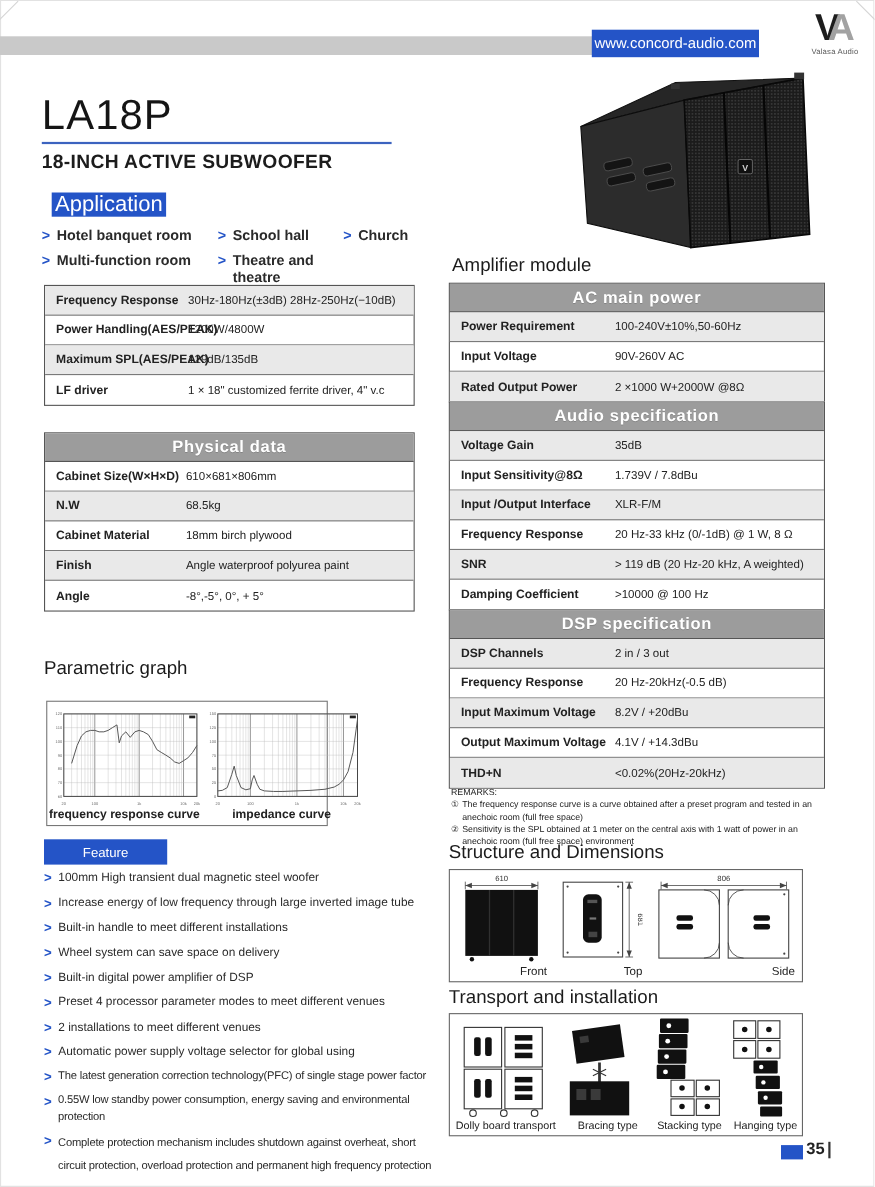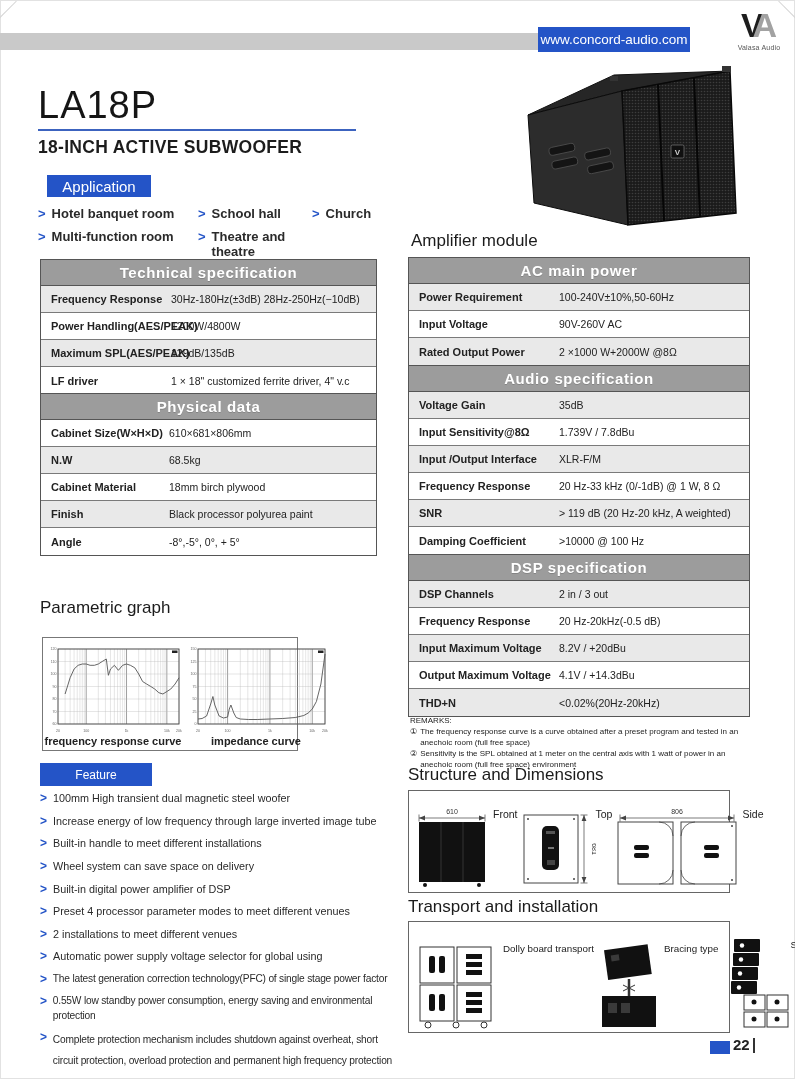--- a/index.html
+++ b/index.html
@@ -19,21 +19,21 @@
   .logo .v{font-size:34px;font-weight:bold;color:#1d1d1d;letter-spacing:-2px}
   .logo .a{font-size:34px;font-weight:bold;color:#a2a2a2;margin-left:-9px}
   .logo .sub{font-size:7px;color:#555;margin-top:2px;letter-spacing:.2px}
 
   
   .title{position:absolute;left:38px;top:84px;font-size:38px;font-weight:normal;letter-spacing:1px;color:#151515}
   .title-rule{position:absolute;left:38px;top:129px;width:318px;height:2px;background:#3c63bf}
   .subtitle{position:absolute;left:38px;top:137px;font-size:17.5px;font-weight:bold;letter-spacing:.3px}
 
   
-  .bluebtn{position:absolute;background:var(--accent);color:#fff;display:flex;align-items:center;justify-content:center;font-size:15px}
+  .bluebtn{position:absolute;background:var(--accent);color:#fff;display:flex;align-items:center;justify-content:center;font-size:20px}
 
   
   .app-row{position:absolute;left:38px;display:flex;font-size:13px;font-weight:bold;color:#2a2a2a}
   .app-row .it{display:flex;align-items:baseline}
   .app-row .it:nth-child(1){width:158px}
   .app-row .it:nth-child(2){width:114px}
   .arrow{color:var(--accent);font-weight:bold;margin-right:6px}
 
   
   .spec-table{position:absolute;border:1px solid #555;background:#fff;font-size:11px;color:#222}
@@ -65,21 +65,21 @@
   .feat-item .arrow{font-size:12px;line-height:1.2}
 
   
   .remarks{position:absolute;left:410px;top:716px;width:348px;font-size:8px;color:#222;line-height:1.3}
   .remark{display:flex;gap:3px;margin-top:1px}
   .remark .n{flex:none}
 
   
   .diag-box{position:absolute;border:1px solid #666;background:#fff;display:flex;
             align-items:flex-end;justify-content:space-around;padding:3px 2px}
-  .diag-cell{display:flex;align-items:flex-start}
+  .diag-cell{display:flex;flex-direction:column;align-items:flex-end}
   .diag-lab{font-size:10.5px;color:#222;margin-top:1px}
   .tr-lab{font-size:9.8px;color:#222;margin-top:2px;white-space:nowrap}
 
   
   .foot-sq{position:absolute;left:710px;top:1041px;width:20px;height:13px;background:var(--accent)}
   .foot-num{position:absolute;left:733px;top:1036px;font-size:15px;font-weight:bold;color:#222}
   .foot-bar{position:absolute;left:753px;top:1038px;width:2px;height:15px;background:#333}
 </style>
 </head>
 <body>
@@ -145,21 +145,20 @@
         <span class="arrow">&gt;</span>
         <span>Multi-function room</span>
       </span>
     <span class="it" style="margin-left:2px">
         <span class="arrow">&gt;</span>
         <span>Theatre and theatre</span>
       </span>
   </div>
 
   <div class="spec-table tech" style="left:40px;top:259px;width:337px">
-    <div class="spec-head">Technical specification</div>
     <div class="spec-row g">
         <span class="lbl">Frequency Response</span>
         <span class="val">30Hz-180Hz(±3dB)  28Hz-250Hz(−10dB)</span>
       </div>
     <div class="spec-row">
         <span class="lbl">Power Handling(AES/PEAK)</span>
         <span class="val">1200W/4800W</span>
       </div>
     <div class="spec-row g">
         <span class="lbl">Maximum SPL(AES/PEAK)</span>
@@ -180,21 +179,21 @@
     <div class="spec-row g">
         <span class="lbl">N.W</span>
         <span class="val">68.5kg</span>
       </div>
     <div class="spec-row">
         <span class="lbl">Cabinet Material</span>
         <span class="val">18mm birch plywood</span>
       </div>
     <div class="spec-row g">
         <span class="lbl">Finish</span>
-        <span class="val">Black processor polyurea paint</span>
+        <span class="val">Angle waterproof polyurea paint</span>
       </div>
     <div class="spec-row">
         <span class="lbl">Angle</span>
         <span class="val">-8°,-5°,  0°, + 5°</span>
       </div>
   </div>
 
   <div class="h2" style="left:411px;top:231px">Amplifier module</div>
 
   <div class="spec-table rt" style="left:408px;top:257px;width:342px">
@@ -580,15 +579,15 @@
           <circle cx="33" cy="60" r="2" fill="#fff"></circle>
         <rect x="28" y="68" width="22" height="12" rx="1" fill="#111"></rect>
           <circle cx="35" cy="74" r="2" fill="#fff"></circle>
         <rect x="30" y="82" width="20" height="9" rx="1" fill="#111"></rect>
       </svg>
       <div class="tr-lab">Hanging type</div>
     </div>
   </div>
 
   <div class="foot-sq"></div>
-  <div class="foot-num">22</div>
+  <div class="foot-num">35</div>
   <div class="foot-bar"></div>
 </div>
 
 </body></html>

